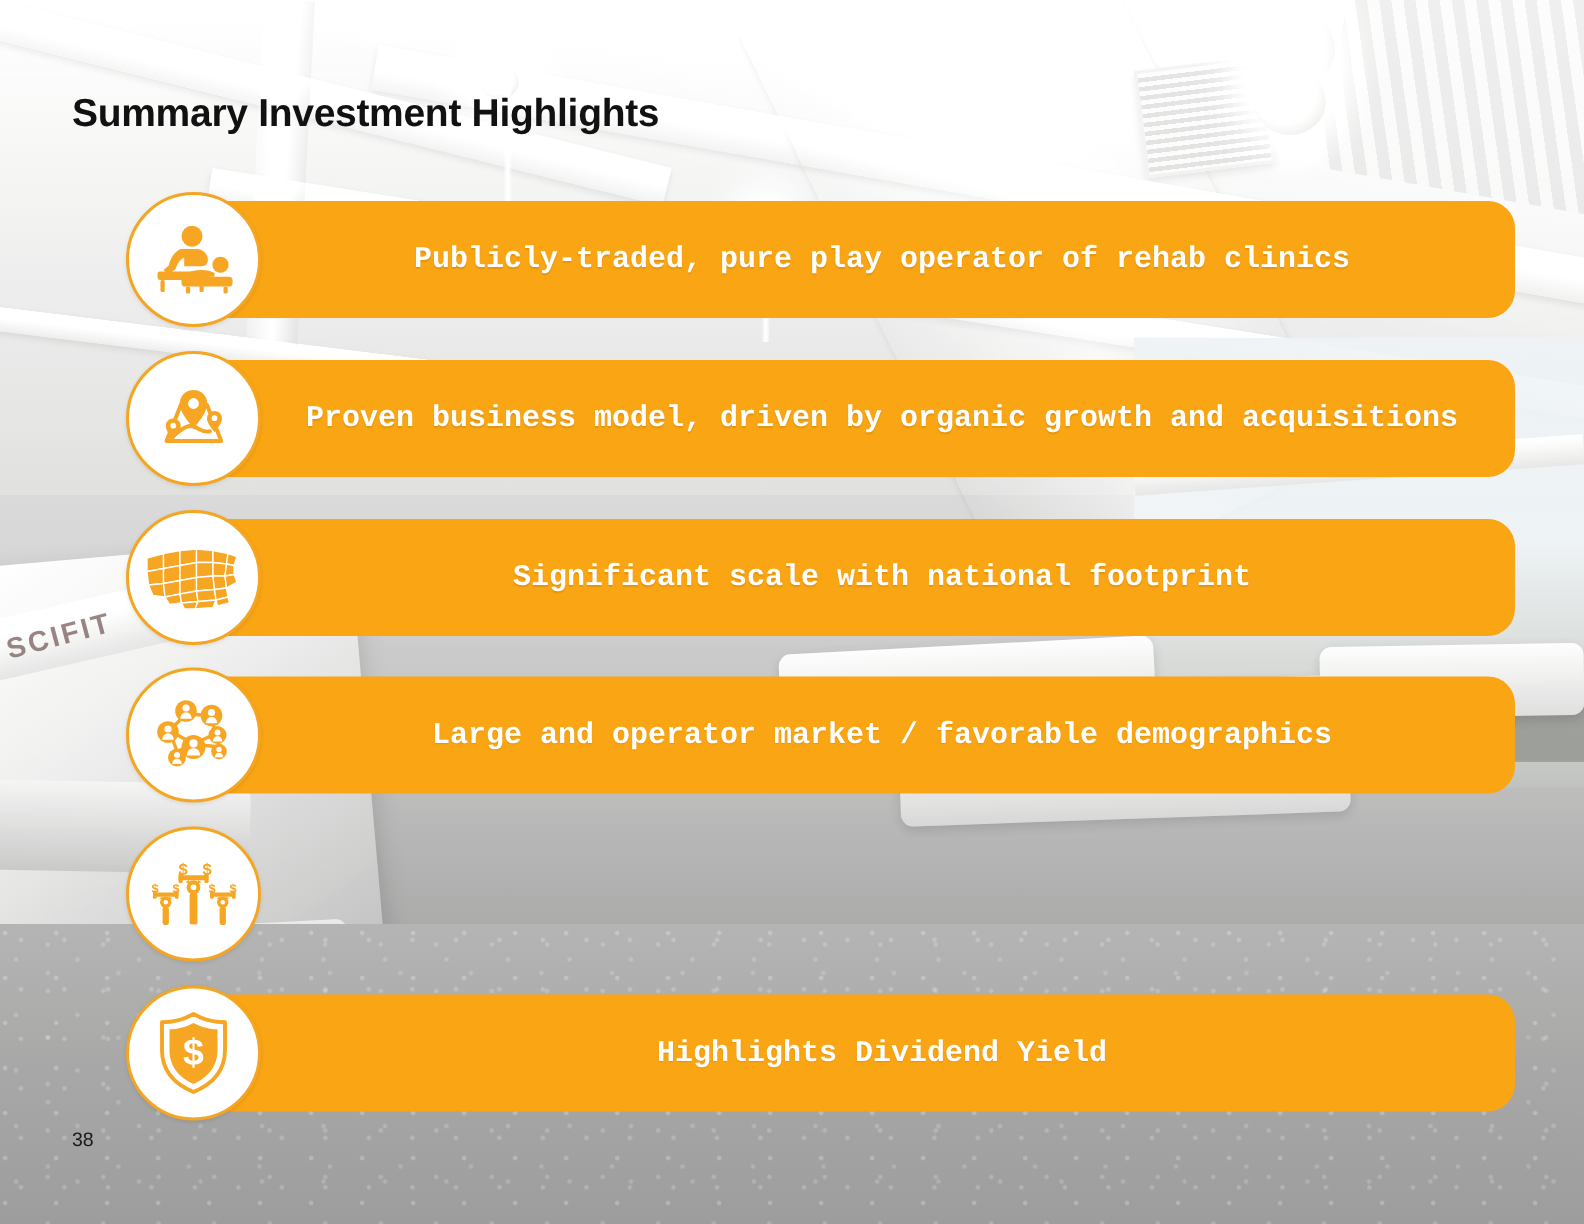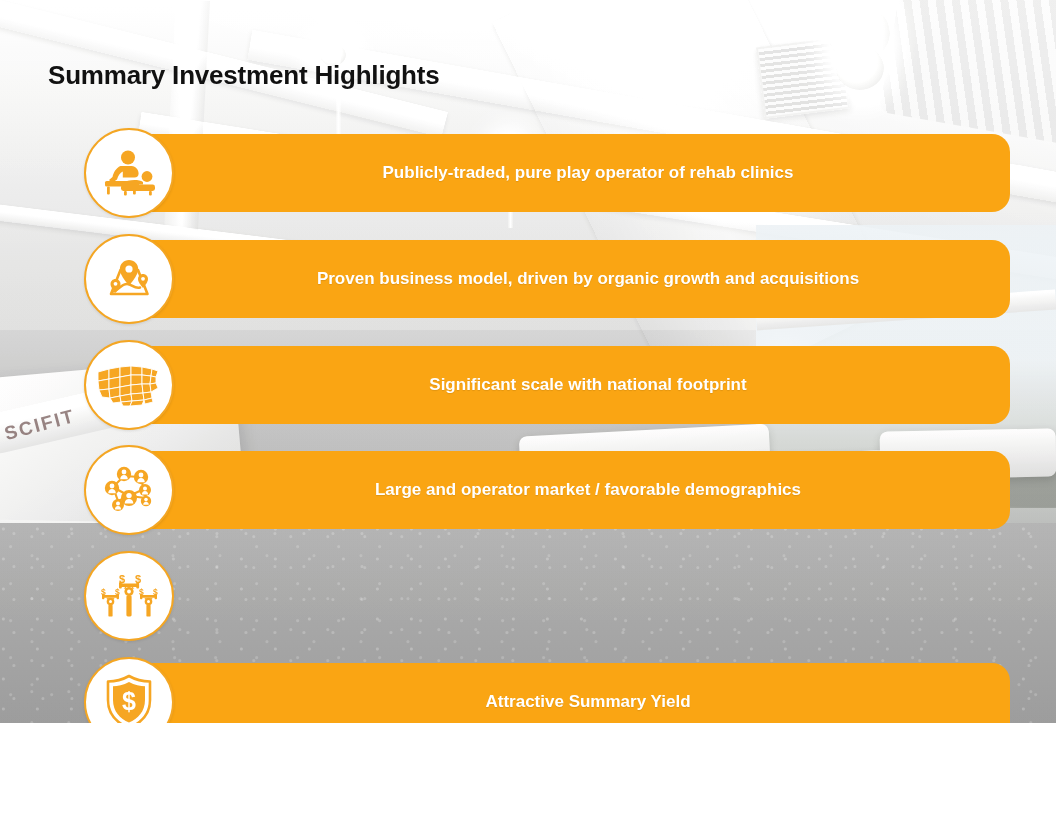--- a/index.html
+++ b/index.html
@@ -8,21 +8,21 @@
     width: 1056px;
     height: 816px;
     overflow: hidden;
     font-family: "Liberation Sans", sans-serif;
   }
 
   
   .slide {
     position: relative;
     width: 1056px;
-    height: 723px;
+    height: 816px;
     background: #fca5a5;
     overflow: hidden;
   }
 
   
   .bg-photo {
     position: absolute;
     inset: 0;
     filter: saturate(0.28) brightness(1.06);
   }
@@ -204,27 +204,28 @@
     height: 78px;
     background: #faa513;
     border-radius: 0 18px 18px 0;
     display: flex;
     align-items: center;
     justify-content: center;
   }
 
   .row-label {
     color: #ffffff;
-    font-size: 17px;
+    font-size: 20px;
     font-weight: bold;
     text-align: center;
     padding-left: 60px;
     padding-right: 24px;
     text-shadow: 0 1px 1px rgba(0,0,0,0.10);
     white-space: nowrap;
+    font-family: Liberation Mono, monospace;
   }
 
   .row-circle {
     position: absolute;
     left: 0;
     top: 0;
     width: 90px;
     height: 90px;
     border-radius: 50%;
     background: #ffffff;
@@ -462,21 +463,21 @@
               <path d="M55.8 29 L53.7 27.6 L53.2 29.4 Z"></path>
               <rect x="49.4" y="34.6" width="4.2" height="12" rx="1.2"></rect>
             </g>
           </svg>
         </span>
       </div>
     </div>
 
     <div class="row" style="top:657px;">
       <div class="row-bar">
-        <span class="row-label">Attractive Summary Yield</span>
+        <span class="row-label">Highlights Dividend Yield</span>
       </div>
       <div class="row-circle">
         <span>
           <svg width="52" height="56" viewBox="0 0 52 56">
             <path d="M26 2 C19 6, 11 7.5, 5 7.5 L5 26 C5 40, 14 49, 26 54 C38 49, 47 40, 47 26 L47 7.5 C41 7.5, 33 6, 26 2 Z" fill="none" stroke="#f6a623" stroke-width="2.6" stroke-linejoin="round"></path>
             <path d="M26 8 C20.5 11, 14.5 12.2, 10 12.2 L10 26 C10 37.5, 17 44.6, 26 48.6 C35 44.6, 42 37.5, 42 26 L42 12.2 C37.5 12.2, 31.5 11, 26 8 Z" fill="#f6a623"></path>
             <text x="26" y="36" font-size="25" font-weight="bold" text-anchor="middle" font-family="Liberation Sans, sans-serif" fill="#ffffff">$</text>
           </svg>
         </span>
       </div>

